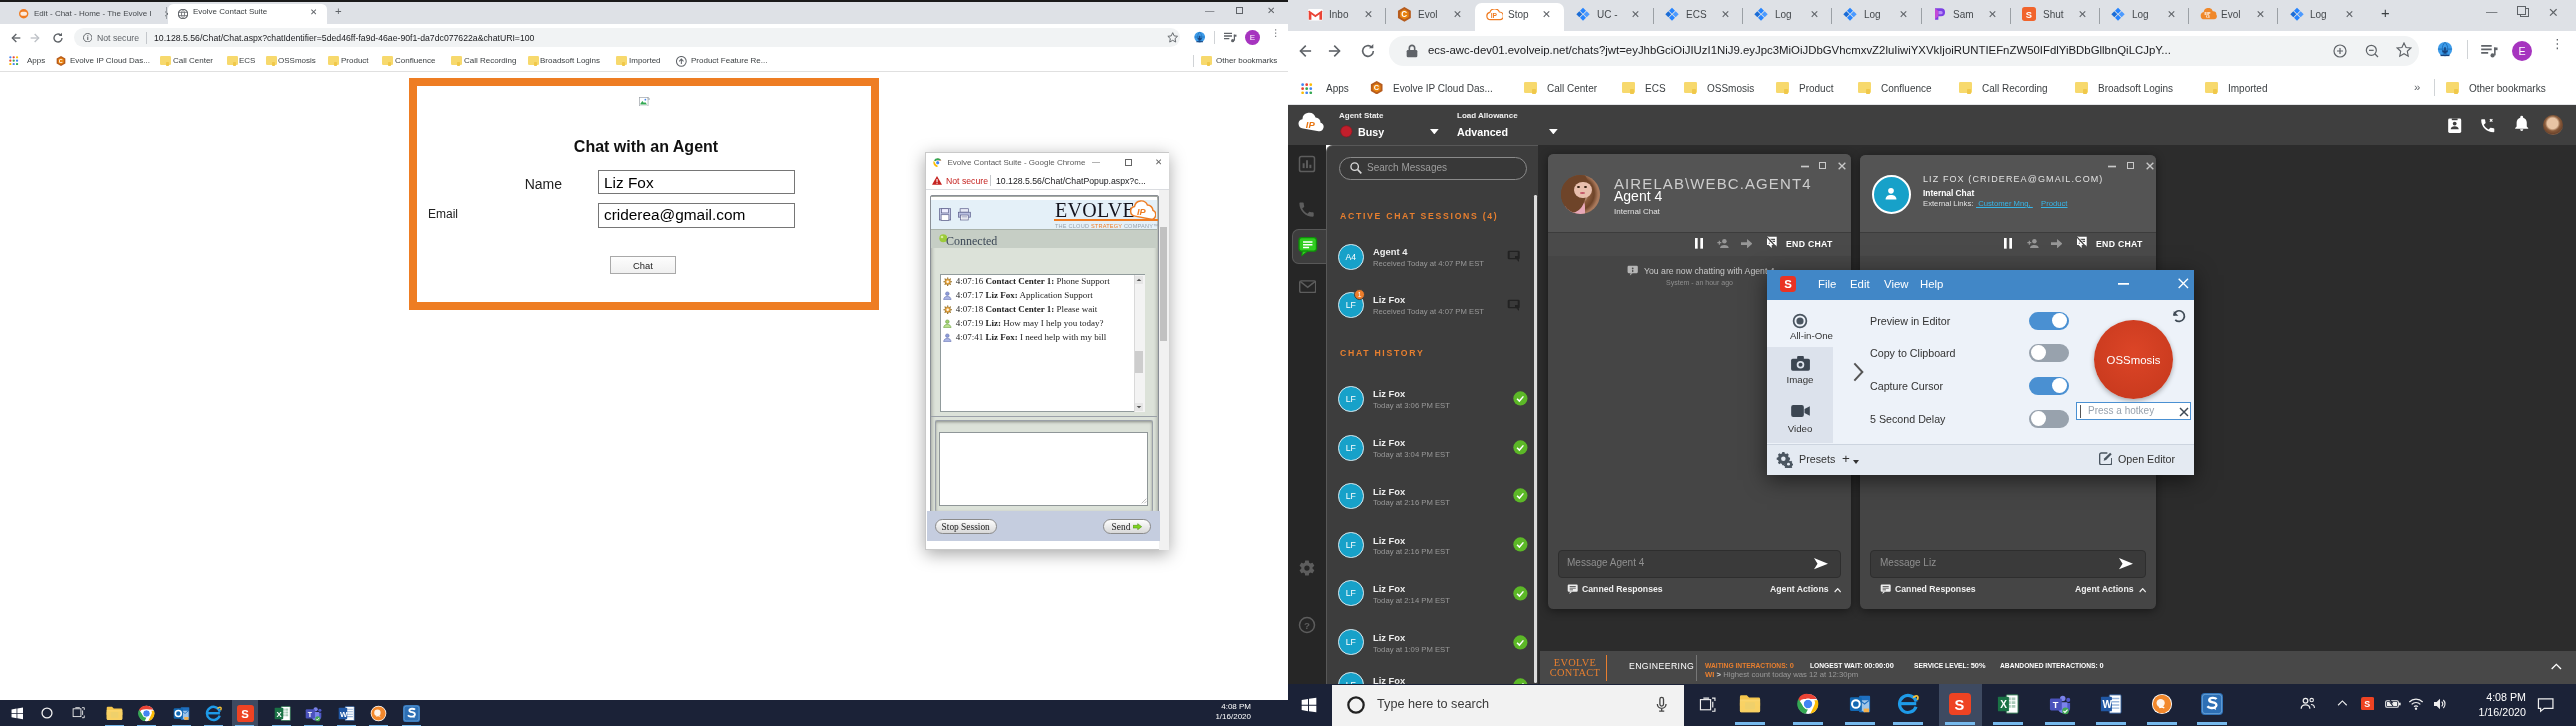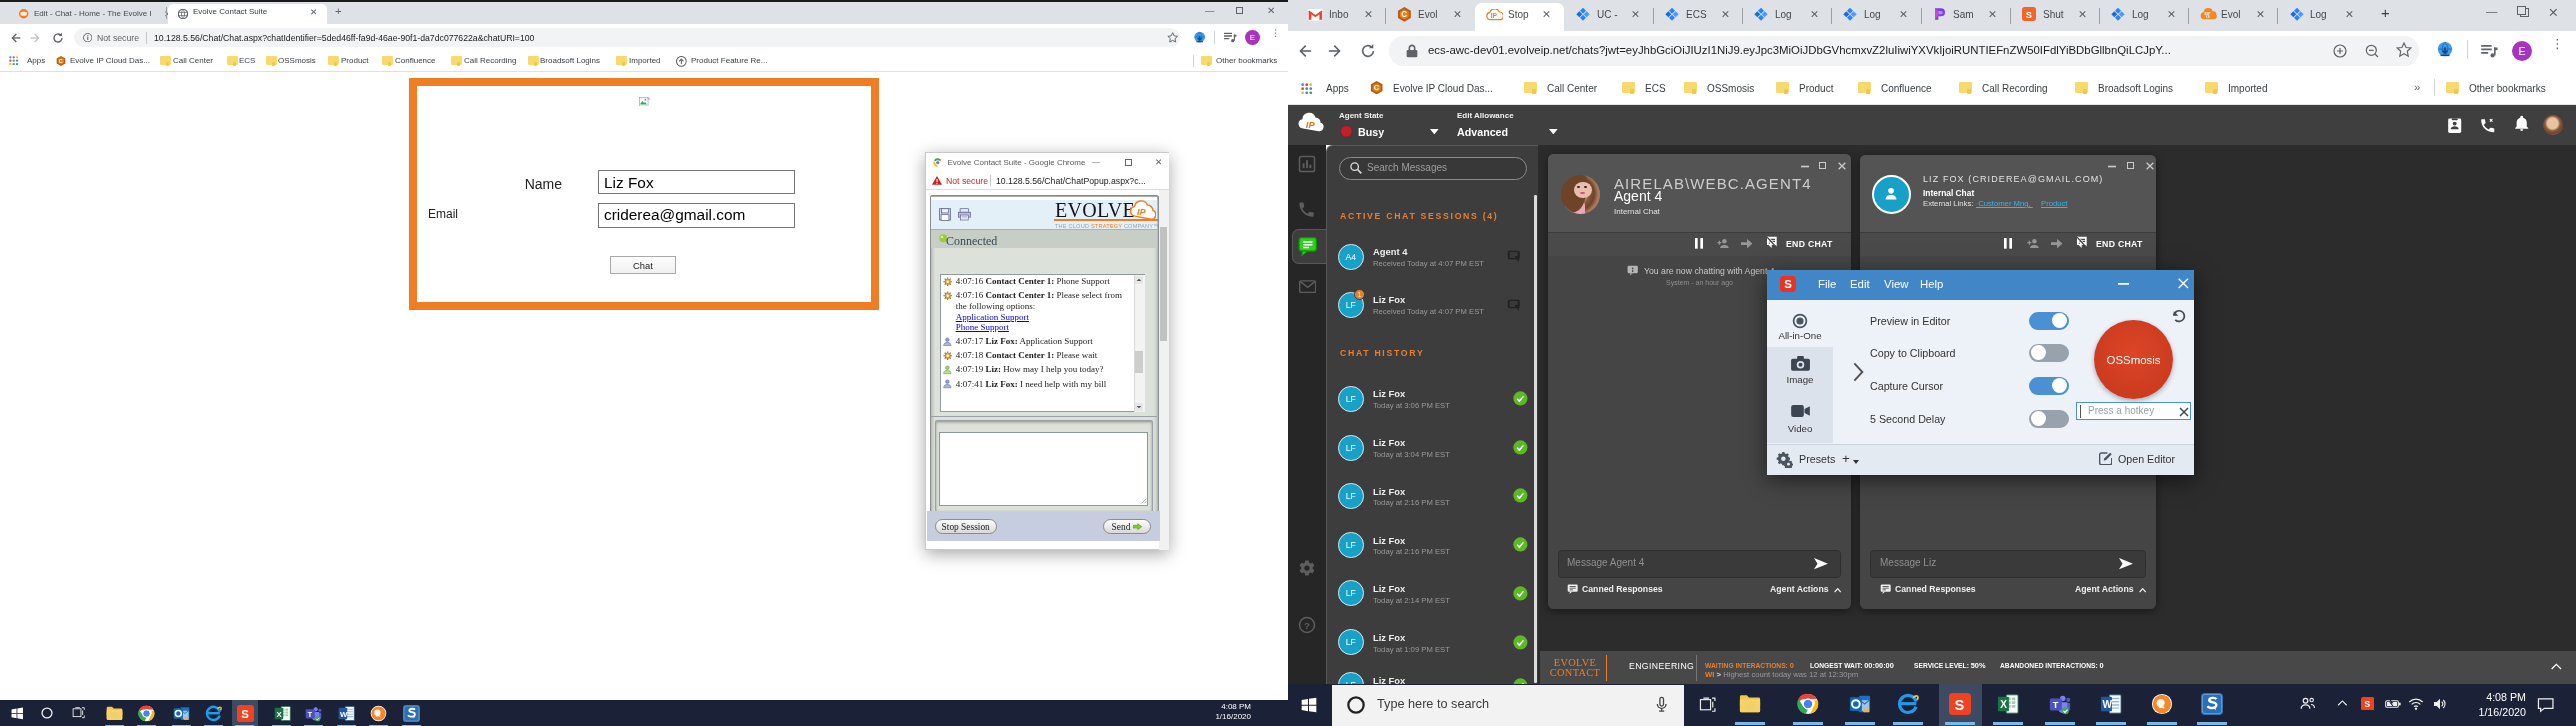--- a/index.html
+++ b/index.html
@@ -139,20 +139,21 @@
 
   <div class="a" style="left:0;top:71px;width:1288px;height:629px;background:#fff;border-top:0.7px solid #e0e0e0"></div>
 
   <div class="a" style="left:409px;top:78px;width:470px;height:232px;border:8.7px solid #ee7d23;background:#fff"></div>
   <svg class="a" style="left:639px;top:97px" width="11.4" height="9.4" viewBox="0 0 17 14">
       <rect x="0.5" y="0.5" width="13" height="13" fill="#fff" stroke="#9aa0a6"></rect>
       <path d="M13.5 .5l3 3-3 0z" fill="#cfd8dc" stroke="#9aa0a6" stroke-width=".8"></path>
       <path d="M2 10l3-4 2.5 3 1.5-1.5 3 3.5H2z" fill="#34a853"></path>
       <circle cx="9.5" cy="4" r="1.3" fill="#4285f4"></circle>
     </svg>
+  <div class="a nw" style="left:411px;top:138px;width:470px;text-align:center;font-size:16px;font-weight:700;color:#111">Chat with an Agent</div>
   <div class="a nw" style="left:428px;top:176px;width:134px;text-align:right;font-size:14px;color:#222">Name</div>
   <div class="a" style="left:598px;top:170px;width:197px;height:24px;border:0.7px solid #767676;background:#fff"></div>
   <div class="a nw" style="left:604px;top:174px;font-size:15.4px;color:#000">Liz Fox</div>
   <div class="a nw" style="left:428px;top:207px;width:134px;text-align:left;font-size:12px;color:#222">Email</div>
   <div class="a" style="left:598px;top:203px;width:197px;height:25px;border:0.7px solid #767676;background:#fff"></div>
   <div class="a nw" style="left:604px;top:206px;font-size:15.4px;color:#000">criderea@gmail.com</div>
   <div class="a flex" style="left:610px;top:256px;width:66px;height:18px;border:0.7px solid #a9a9a9;background:linear-gradient(#fdfdfd,#f0f0f0);justify-content:center;font-size:9.4px;color:#222">Chat</div>
 
   <div class="a" id="popup" style="left:925px;top:152px;width:244px;height:398px;background:#fff;box-shadow:0 4px 16px rgba(0,0,0,.35);border:0.7px solid #c9c9c9">
 
@@ -228,29 +229,20 @@
     <div class="a ser" id="chatlog" style="left:17px;top:123px;width:182px;font-size:9px;line-height:10.7px;color:#1c1c1c">
       <div class="msg"><svg width="9.4" height="9.4" viewBox="0 0 14 14">
             <g fill="#e8a33d" stroke="#8a6010" stroke-width=".7">
               <circle cx="7" cy="7" r="4.2"></circle>
               <g stroke-width="1.6">
                 <path d="M7 .7v2M7 11.3v2M.7 7h2M11.3 7h2M2.5 2.5l1.5 1.5M10 10l1.5 1.5M11.5 2.5L10 4M4 10l-1.5 1.5"></path>
               </g>
             </g>
             <circle cx="7" cy="7" r="1.8" fill="#fff8e8"></circle>
           </svg>4:07:16 <b>Contact Center 1:</b> Phone Support</div>
-      <div class="msg"><svg width="9.4" height="9.4" viewBox="0 0 14 14">
-            <g fill="#e8a33d" stroke="#8a6010" stroke-width=".7">
-              <circle cx="7" cy="7" r="4.2"></circle>
-              <g stroke-width="1.6">
-                <path d="M7 .7v2M7 11.3v2M.7 7h2M11.3 7h2M2.5 2.5l1.5 1.5M10 10l1.5 1.5M11.5 2.5L10 4M4 10l-1.5 1.5"></path>
-              </g>
-            </g>
-            <circle cx="7" cy="7" r="1.8" fill="#fff8e8"></circle>
-          </svg>4:07:16 <b>Contact Center 1:</b> Please select from the following options:<br><a class="lnk">Application Support</a><br><a class="lnk">Phone Support</a></div>
       <div class="msg"><svg width="8.7" height="9.4" viewBox="0 0 13 14">
             <circle cx="6.5" cy="4" r="2.7" fill="#8d9bd8" stroke="#5a6aaa" stroke-width=".8"></circle>
             <path d="M1 13c0-3.2 2.4-5 5.5-5s5.5 1.8 5.5 5z" fill="#aab4e4" stroke="#5a6aaa" stroke-width=".8"></path>
           </svg>4:07:17 <b>Liz Fox:</b> Application Support</div>
       <div class="msg"><svg width="9.4" height="9.4" viewBox="0 0 14 14">
             <g fill="#e8a33d" stroke="#8a6010" stroke-width=".7">
               <circle cx="7" cy="7" r="4.2"></circle>
               <g stroke-width="1.6">
                 <path d="M7 .7v2M7 11.3v2M.7 7h2M11.3 7h2M2.5 2.5l1.5 1.5M10 10l1.5 1.5M11.5 2.5L10 4M4 10l-1.5 1.5"></path>
               </g>
@@ -485,21 +477,21 @@
       <text x="13" y="25" font-size="14" font-weight="bold" font-style="italic" fill="#e87511" font-family="Liberation Sans">IP</text>
     </svg>
 <span class="a nw" style="left:51px;top:111px;font-size:8px;font-weight:bold;color:#f0f0f0">Agent State</span>
 <svg class="a" style="left:52px;top:125px" width="12.7" height="12.7" viewBox="0 0 19 19">
       <circle cx="9.5" cy="9.5" r="8.5" fill="#c21f2c" stroke="#8e1620" stroke-width="1"></circle>
     </svg>
 <span class="a nw" style="left:70px;top:126px;font-size:10.7px;font-weight:bold;color:#fff">Busy</span>
 <svg class="a" style="left:142px;top:129px" width="8.7" height="5.4" viewBox="0 0 13 8">
       <path d="M0 0h13L6.5 8z" fill="#fff"></path>
     </svg>
-<span class="a nw" style="left:169px;top:111px;font-size:8px;font-weight:bold;color:#f0f0f0">Edit Allowance</span>
+<span class="a nw" style="left:169px;top:111px;font-size:8px;font-weight:bold;color:#f0f0f0">Load Allowance</span>
 <span class="a nw" style="left:169px;top:126px;font-size:10.7px;font-weight:bold;color:#fff">Advanced</span>
 <svg class="a" style="left:261px;top:129px" width="8.7" height="5.4" viewBox="0 0 13 8">
       <path d="M0 0h13L6.5 8z" fill="#fff"></path>
     </svg>
 <svg class="a" style="left:1158px;top:117px" width="17.4" height="17.4" viewBox="0 0 24 24">
       <rect x="3" y="2" width="18" height="20" rx="2" fill="#fff"></rect>
       <circle cx="12" cy="9" r="2.6" fill="#3f3f3f"></circle>
       <path d="M6.5 17c0-2.8 2.4-4.3 5.5-4.3s5.5 1.5 5.5 4.3z" fill="#3f3f3f"></path>
       <rect x="8" y="2" width="8" height="2.4" fill="#3f3f3f"></rect>
     </svg>
@@ -759,21 +751,21 @@
 <svg class="a" style="left:830px;top:283px" width="11.4" height="2.7" viewBox="0 0 17 4">
       <rect width="17" height="2.6" fill="#fff"></rect>
     </svg>
 <svg class="a" style="left:890px;top:278px" width="10.7" height="10.7" viewBox="0 0 16 16">
       <path d="M1 1l14 14M15 1L1 15" stroke="#fff" stroke-width="2"></path>
     </svg>
 <svg class="a" style="left:504px;top:313px" width="16" height="16" viewBox="0 0 24 24">
       <circle cx="12" cy="12" r="9.6" fill="none" stroke="#4a5560" stroke-width="2.6"></circle>
       <circle cx="12" cy="12" r="5.4" fill="#4a5560"></circle>
     </svg>
-<span class="a nw" style="left:479px;top:330px;width:66px;text-align:center;font-size:9.7px;color:#333">All-in-One</span>
+<span class="a nw" style="left:479px;top:330px;width:66px;text-align:right;font-size:9.7px;color:#333">All-in-One</span>
 <div class="a" style="left:479px;top:347px;width:66px;height:48px;background:#dce2ec"></div>
 <svg class="a" style="left:503px;top:356px" width="19" height="14.8" viewBox="0 0 28 22">
       <rect y="4" width="28" height="18" rx="2.5" fill="#3c4652"></rect>
       <rect x="9" y="0" width="10" height="6" rx="1.5" fill="#3c4652"></rect>
       <circle cx="14" cy="13" r="5.6" fill="#dce2ec"></circle>
       <circle cx="14" cy="13" r="3" fill="#3c4652"></circle>
     </svg>
 <span class="a nw" style="left:479px;top:374px;width:66px;text-align:center;font-size:9.7px;color:#333">Image</span>
 <div class="a" style="left:479px;top:395px;width:66px;height:48px;background:#dce2ec"></div>
 <svg class="a" style="left:503px;top:405px" width="19" height="12" viewBox="0 0 28 18">

